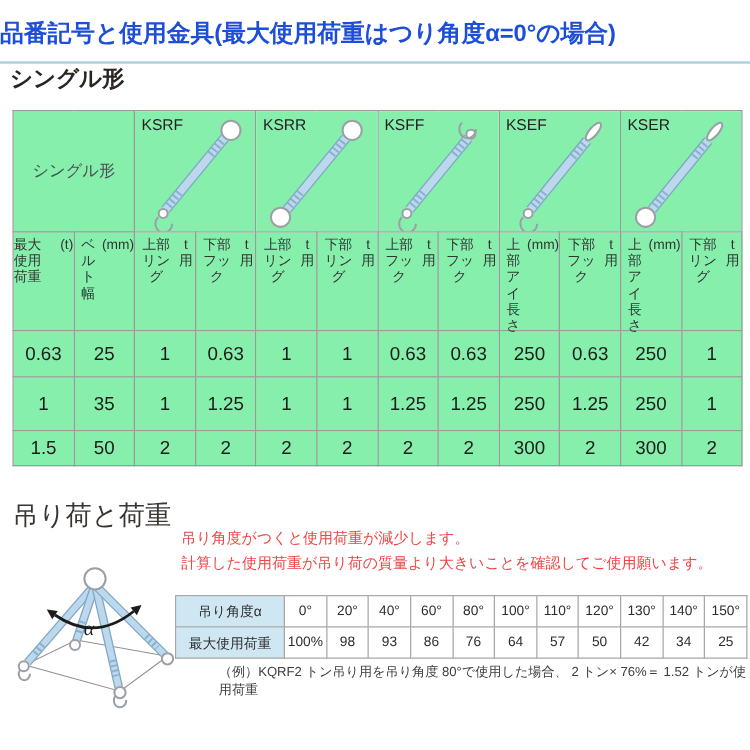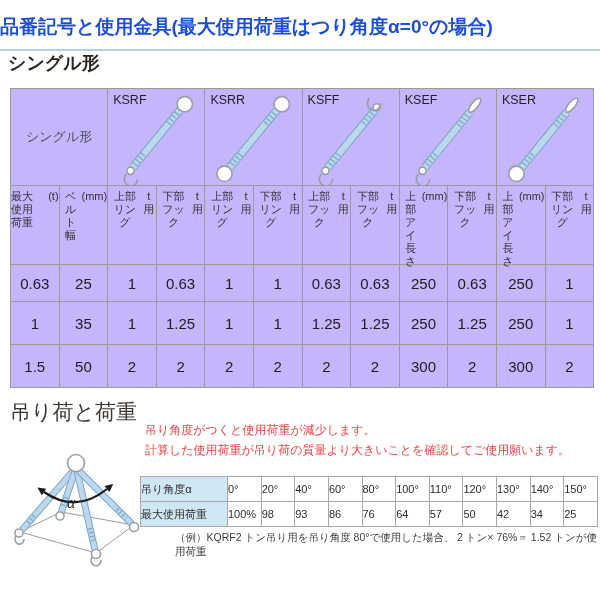--- a/index.html
+++ b/index.html
@@ -10,21 +10,21 @@
   .main-title{position:absolute;left:0;top:0;width:600px;box-sizing:border-box;
     padding:14px 8px 9px 0;margin:0;font-size:19px;font-weight:bold;color:#1d4ed8;
     border-bottom:2px solid #aed3e3;letter-spacing:0px;}
   .section-title{position:absolute;left:8px;top:51px;margin:0;font-size:18px;
     font-weight:bold;color:#2b2520;}
 
   
   table.spec{position:absolute;left:10px;top:88px;width:583px;border-collapse:collapse;
     table-layout:fixed;}
   table.spec td{border:1px solid #9a9a9a;text-align:center;vertical-align:middle;
-    padding:0;background:#c4b5fd;}
+    padding:0;background:#86efac;}
   td.single-cell{background:#cce3f1;color:#4a4f55;font-size:13px;}
   td.img-cell{position:relative;}
   .pcode{position:absolute;left:5px;top:4px;font-size:12.5px;color:#222;}
   svg.sling{position:absolute;left:0;top:0;width:100%;height:100%;}
   .strap-under{stroke:#7fa5c4;stroke-width:8;fill:none;}
   .strap{stroke:#bcd8ec;stroke-width:6;fill:none;}
   .strap-hatch{stroke:#8ab1d0;stroke-width:6;fill:none;stroke-dasharray:1.6 2.4;}
   .fit{stroke:#9aa0a6;stroke-width:1.6;fill:#ffffff;}
   .fit-open{stroke:#9aa0a6;stroke-width:1.6;fill:none;}
   tr.hdr-row td{font-size:11px;color:#333;line-height:1.18;}
@@ -41,21 +41,21 @@
     line-height:1.65;}
   svg.pyramid{position:absolute;left:4px;top:450px;width:140px;height:128px;}
   .pg-line{stroke:#909090;stroke-width:0.9;fill:none;}
   .arc{stroke:#1c1c1c;stroke-width:2.2;fill:none;}
   .arrow{fill:#1c1c1c;}
   .alpha-text{font-size:16px;font-style:italic;fill:#1c1c1c;
     font-family:"Liberation Serif","DejaVu Serif",serif;}
 
   table.angle{position:absolute;left:140px;top:476px;border-collapse:collapse;
     table-layout:fixed;width:458px;}
-  table.angle td{border:1px solid #a8a8a8;text-align:left;vertical-align:middle;
+  table.angle td{border:1px solid #a8a8a8;text-align:center;vertical-align:middle;
     font-size:11px;color:#2d2d2d;height:24px;padding:0;background:#fff;}
   table.angle td.alabel{background:#cfe6f3;width:86px;}
   .note{position:absolute;left:175px;top:531px;font-size:10.5px;color:#3d3d3d;}
 </style>
 </head>
 <body>
 
 <div class="page">
 
   <h1 class="main-title">品番記号と使用金具(最大使用荷重はつり角度α=0°の場合)</h1>
@@ -256,21 +256,21 @@
       <td>1.25</td>
       <td>1</td>
       <td>1</td>
       <td>1.25</td>
       <td>1.25</td>
       <td>250</td>
       <td>1.25</td>
       <td>250</td>
       <td>1</td>
     </tr>
-    <tr class="data-row" style="height:43px">
+    <tr class="data-row" style="height:28px">
       <td>1.5</td>
       <td>50</td>
       <td>2</td>
       <td>2</td>
       <td>2</td>
       <td>2</td>
       <td>2</td>
       <td>2</td>
       <td>300</td>
       <td>2</td>

